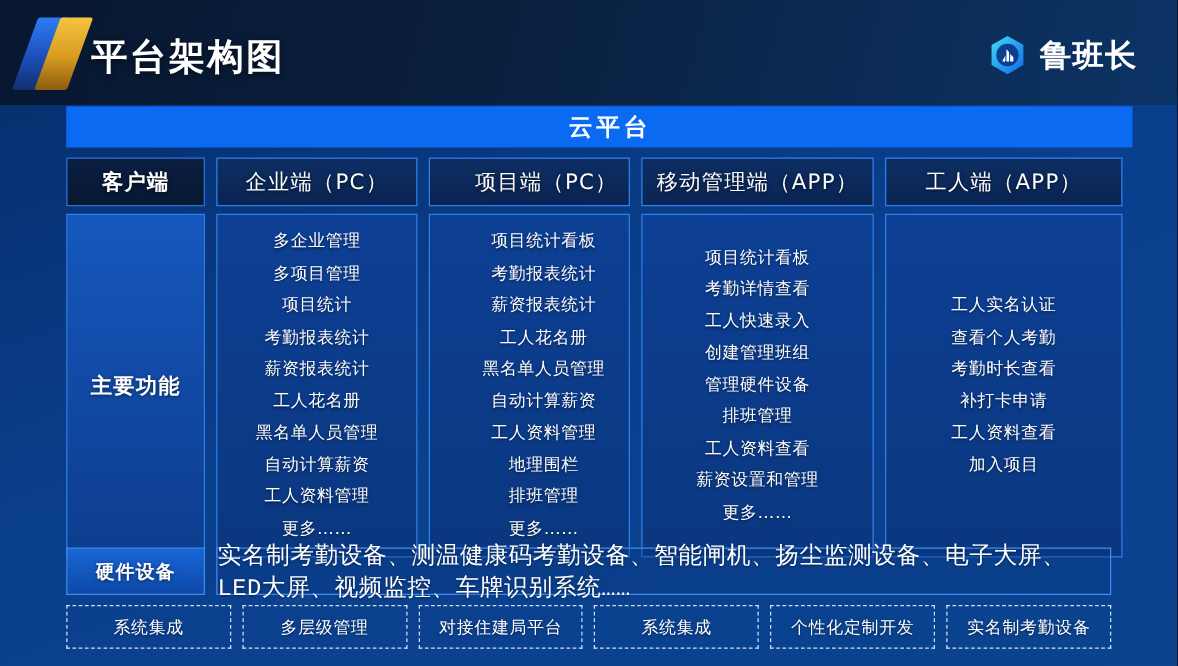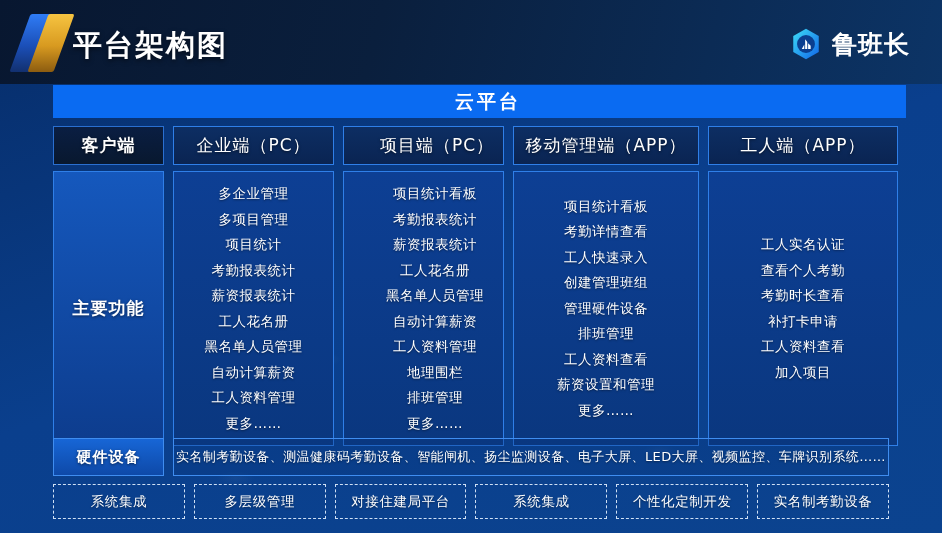--- a/index.html
+++ b/index.html
@@ -112,22 +112,23 @@
     border:1px solid #3f8df0;
     background:linear-gradient(180deg,#1766d6 0%,#0e49a8 100%);
     display:flex;align-items:center;justify-content:center;
     font-size:15px;font-weight:700;color:#fff;letter-spacing:1px;
     text-shadow:0 1px 3px rgba(0,0,0,.55);
   }
   .hw-text{
     flex:1;height:38px;box-sizing:border-box;
     border:1px solid #3f8df0;background:rgba(9,58,132,.35);
     display:flex;align-items:center;justify-content:center;
-    font-size:13px;color:#fff;letter-spacing:.4px;
+    font-size:19px;color:#fff;letter-spacing:.4px;
     text-shadow:0 1px 2px rgba(0,0,0,.45);
+    font-family:Liberation Mono, monospace;
   }
 
   
   .bot-row{position:absolute;left:53px;top:484px;width:836px;display:flex;gap:9px;}
   .bot-item{
     flex:1;height:35px;box-sizing:border-box;
     border:1px dashed #cfe0f5;
     display:flex;align-items:center;justify-content:center;
     font-size:13.5px;color:#ffffff;letter-spacing:.6px;
     text-shadow:0 1px 2px rgba(0,0,0,.45);

